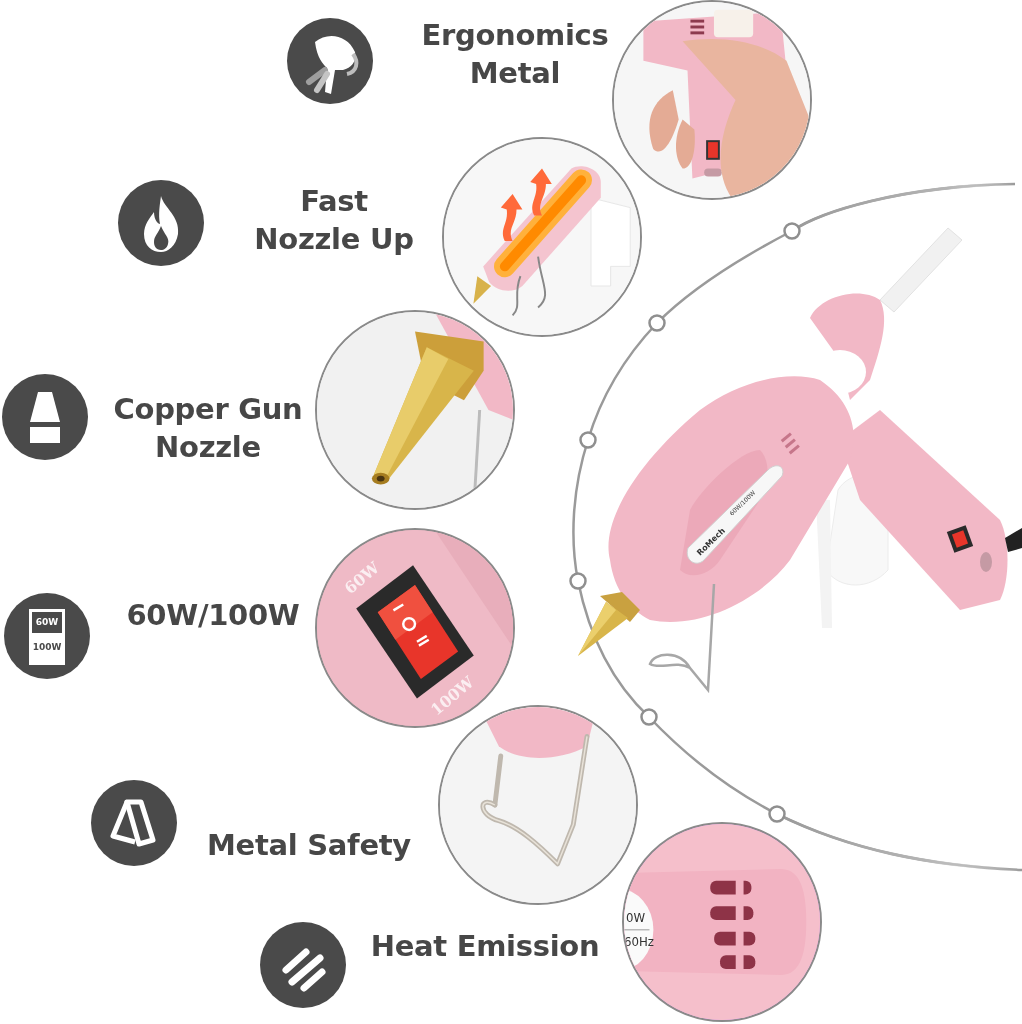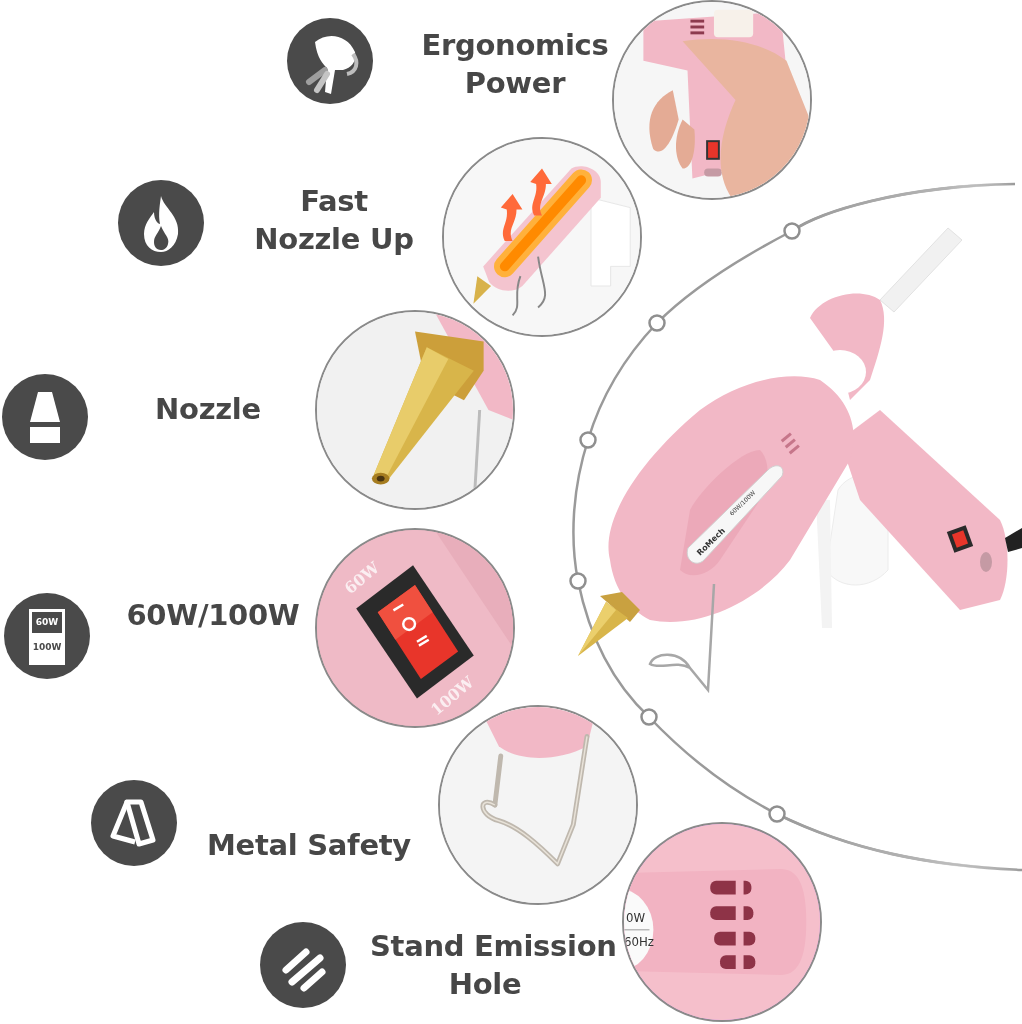--- a/index.html
+++ b/index.html
@@ -48,43 +48,44 @@
 </svg>
 
 <div class="icon" style="left:287px;top:18px;">
   <svg width="86" height="86" viewBox="0 0 86 86">
     <path d="M28,24 C40,14 60,16 68,34 C70,44 64,50 56,52 L48,52 L44,76 L38,74 L40,50 C36,46 30,40 28,24 Z" fill="#ffffff"></path>
     <path d="M66,36 C72,44 70,54 60,56" fill="none" stroke="#bdbdbd" stroke-width="4"></path>
     <path d="M38,52 L22,64" stroke="#9e9e9e" stroke-width="6" stroke-linecap="round"></path>
     <path d="M40,56 L30,72" stroke="#c4c4c4" stroke-width="6" stroke-linecap="round"></path>
   </svg>
 </div>
-<div class="label" style="left:400px;top:26px;width:230px;">
+<div class="label" style="left:400px;top:16px;width:230px;">
   <span>Ergonomics</span>
-  <span>Power</span>
+  <span>Metal</span>
 </div>
 
 <div class="icon" style="left:118px;top:180px;">
   <svg width="86" height="86" viewBox="0 0 86 86">
     <path d="M43,16 C46,28 62,36 60,54 C58,66 50,72 43,72 C34,72 26,66 26,54 C26,44 32,38 36,32 C36,40 40,44 42,44 C40,34 42,24 43,16 Z" fill="#ffffff"></path>
     <path d="M43,46 C46,54 52,58 50,64 C49,68 46,70 43,70 C38,70 36,66 36,62 C36,56 40,54 43,46 Z" fill="#4a4a4a"></path>
   </svg>
 </div>
 <div class="label" style="left:234px;top:182px;width:200px;">
   <span>Fast</span>
   <span>Nozzle Up</span>
 </div>
 
 <div class="icon" style="left:2px;top:374px;">
   <svg width="86" height="86" viewBox="0 0 86 86">
     <path d="M36,18 L50,18 L58,48 L28,48 Z" fill="#ffffff"></path>
     <rect x="28" y="53" width="30" height="16" fill="#ffffff"></rect>
   </svg>
 </div>
 <div class="label" style="left:108px;top:390px;width:200px;">
+  <span>Copper Gun</span>
   <span>Nozzle</span>
 </div>
 
 <div class="icon" style="left:4px;top:593px;">
   <div class="abs" style="left:25px;top:16px;width:34px;height:54px;background:#fff;border:1px solid #fff;">
     <div style="position:absolute;left:2px;top:2px;width:30px;height:21px;background:#4a4a4a;color:#fff;font-size:9px;font-weight:bold;text-align:center;line-height:21px;">60W</div>
     <div style="position:absolute;left:2px;top:27px;width:30px;height:21px;color:#4a4a4a;font-size:9px;font-weight:bold;text-align:center;line-height:21px;">100W</div>
   </div>
 </div>
 <div class="label" style="left:118px;top:596px;width:190px;">
@@ -104,22 +105,21 @@
 <div class="icon" style="left:260px;top:922px;">
   <svg width="86" height="86" viewBox="0 0 86 86">
     <g stroke="#ffffff" stroke-width="7" stroke-linecap="round">
       <line x1="26" y1="48" x2="46" y2="30"></line>
       <line x1="32" y1="60" x2="60" y2="36"></line>
       <line x1="44" y1="66" x2="62" y2="50"></line>
     </g>
   </svg>
 </div>
 <div class="label" style="left:370px;top:927px;width:230px;">
-  <span>Stand Emission</span>
-  <span>Hole</span>
+  <span>Heat Emission</span>
 </div>
 
 <div class="photo" style="left:612px;top:0px;width:200px;height:200px;background:#f6f6f6;">
   <svg viewBox="0 0 200 200">
     <rect x="0" y="0" width="200" height="200" fill="#f6f6f6"></rect>
     <path d="M30,20 L170,10 L175,60 L130,70 L120,170 L80,180 L75,70 L30,60 Z" fill="#f2b8c6"></path>
     <rect x="102" y="8" width="40" height="28" fill="#f7f1ea" rx="4"></rect>
     <g fill="#8d3a4e">
         <rect x="78" y="18" width="14" height="3"></rect>
         <rect x="78" y="24" width="14" height="3"></rect>

